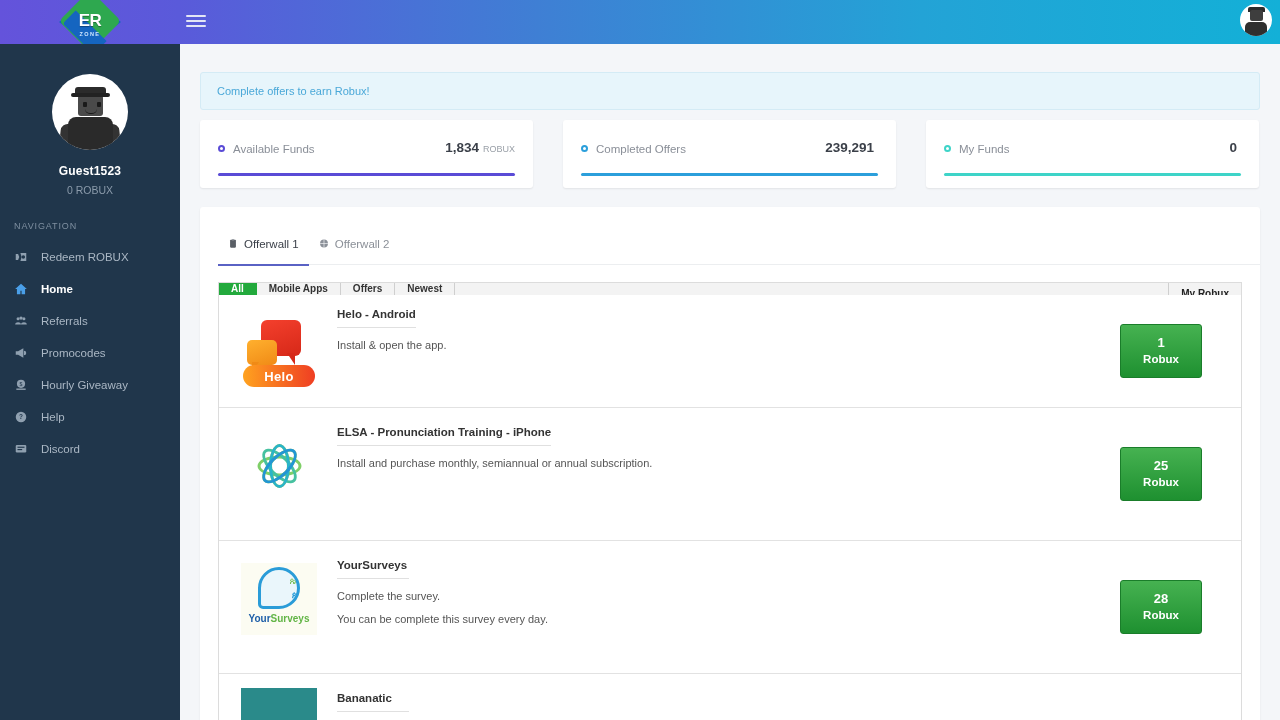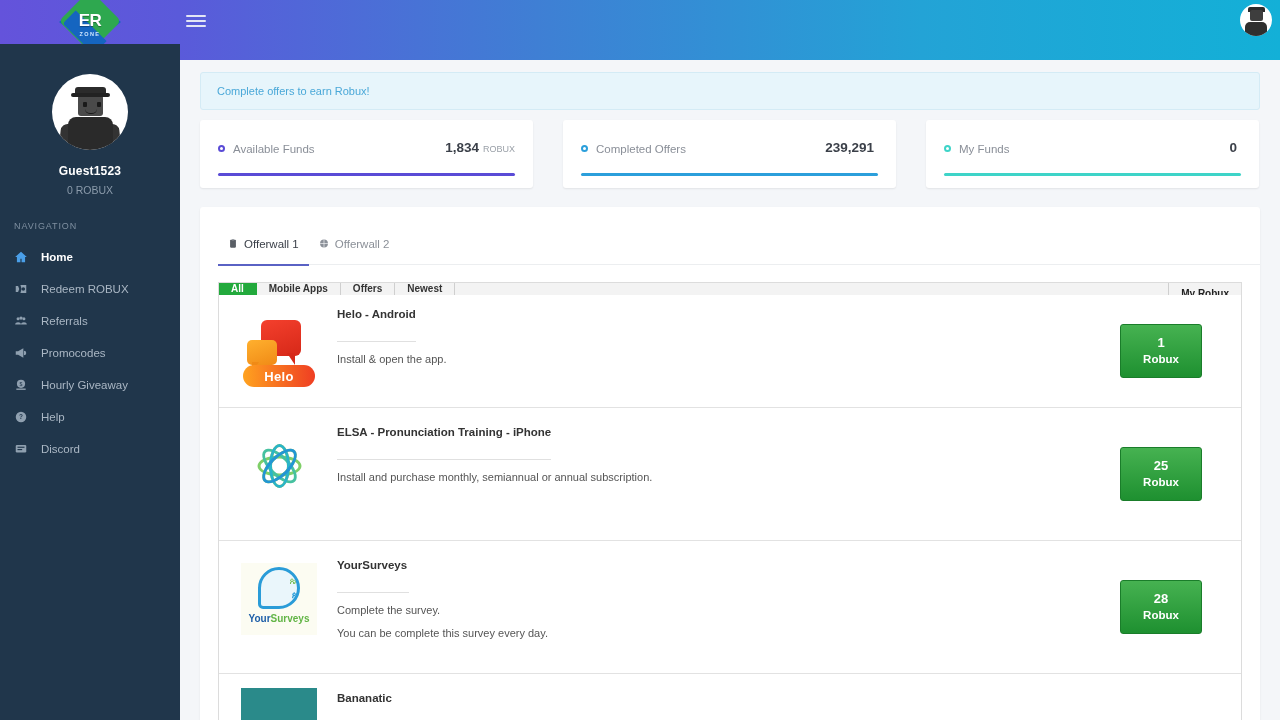--- a/index.html
+++ b/index.html
@@ -6,21 +6,21 @@
   html, body {
     width: 1280px; height: 720px;
     overflow: hidden;
     font-family: "Liberation Sans", sans-serif;
     background: #f4f6f9;
   }
 
   
   .topbar {
     position: absolute; top: 0; left: 0;
-    width: 1280px; height: 60px;
+    width: 1280px; height: 44px;
     background: linear-gradient(90deg, #6453db 0%, #5a5ada 14%, #3f7fd4 42%, #23a3d6 72%, #13b0d7 100%);
     display: flex; align-items: center; padding-left: 47px;
   }
   .logo-wrap {
     position: absolute; left: 62px; top: -4px;
     width: 56px; height: 56px;
   }
   .logo-diamond {
     position: absolute; left: 6px; top: 3px;
     width: 44px; height: 44px;
@@ -221,21 +221,21 @@
   }
   .offer-icon {
     width: 76px; height: 76px; margin: 12px 20px 12px 22px;
     flex: 0 0 76px;
     display: flex; align-items: center; justify-content: center;
     position: relative; overflow: hidden;
   }
   .offer-body { flex: 1; padding-top: 14px; }
   .offer-title {
     font-size: 11.5px; font-weight: bold; color: #333;
-    padding-bottom: 21px; display: inline-block;
+    padding-bottom: 7px; display: inline-block;
     border-bottom: 1px solid #e0e0e0; min-width: 72px;
   }
   .offer-desc { font-size: 11px; color: #555; margin-top: 11px; }
   .offer-btnwrap { width: 160px; display: flex; align-items: center; justify-content: center; align-self: center; }
   .offer-btn {
     width: 82px; padding: 9px 0;
     background: linear-gradient(180deg, #46b251 0%, #1e9030 100%);
     border: 1px solid #1a7d2a; border-radius: 3px;
     color: #ffffff; text-align: center; cursor: pointer;
     font-weight: bold; line-height: 1.35;
@@ -315,36 +315,36 @@
       <div class="p-eye r"></div>
       <div class="p-smile"></div>
     </div>
     <div class="profile-name">Guest1523</div>
     <div class="profile-robux">0 ROBUX</div>
   </div>
 
   <div class="nav-label">NAVIGATION</div>
 
   <div class="nav">
-    <div class="nav-item active">
-      <span class="nav-ico">
-        <svg width="14" height="14" viewBox="0 0 24 24">
-            <path fill="#4a9fe8" d="M12 3 2 12h3v9h6v-6h2v6h6v-9h3z"></path>
-          </svg>
-      </span>
-      <span class="nav-txt">Home</span>
-    </div>
     <div class="nav-item">
       <span class="nav-ico">
         <svg width="14" height="14" viewBox="0 0 24 24">
             <path fill="#8fa0b0" d="M3 7h4l2 5-2 5H3zm8-2h10v14H11l2-7z"></path>
             <circle cx="16" cy="12" r="3" fill="#20364b"></circle>
           </svg>
       </span>
       <span class="nav-txt">Redeem ROBUX</span>
+    </div>
+    <div class="nav-item active">
+      <span class="nav-ico">
+        <svg width="14" height="14" viewBox="0 0 24 24">
+            <path fill="#4a9fe8" d="M12 3 2 12h3v9h6v-6h2v6h6v-9h3z"></path>
+          </svg>
+      </span>
+      <span class="nav-txt">Home</span>
     </div>
     <div class="nav-item">
       <span class="nav-ico">
         <svg width="14" height="14" viewBox="0 0 24 24">
             <circle cx="7" cy="8" r="2.6" fill="#8fa0b0"></circle>
             <circle cx="17" cy="8" r="2.6" fill="#8fa0b0"></circle>
             <circle cx="12" cy="7" r="2.9" fill="#8fa0b0"></circle>
             <path fill="#8fa0b0" d="M2 18c0-2.5 2.3-4 5-4s5 1.5 5 4zM12 18c0-2.5 2.3-4 5-4s5 1.5 5 4z"></path>
           </svg>
       </span>

